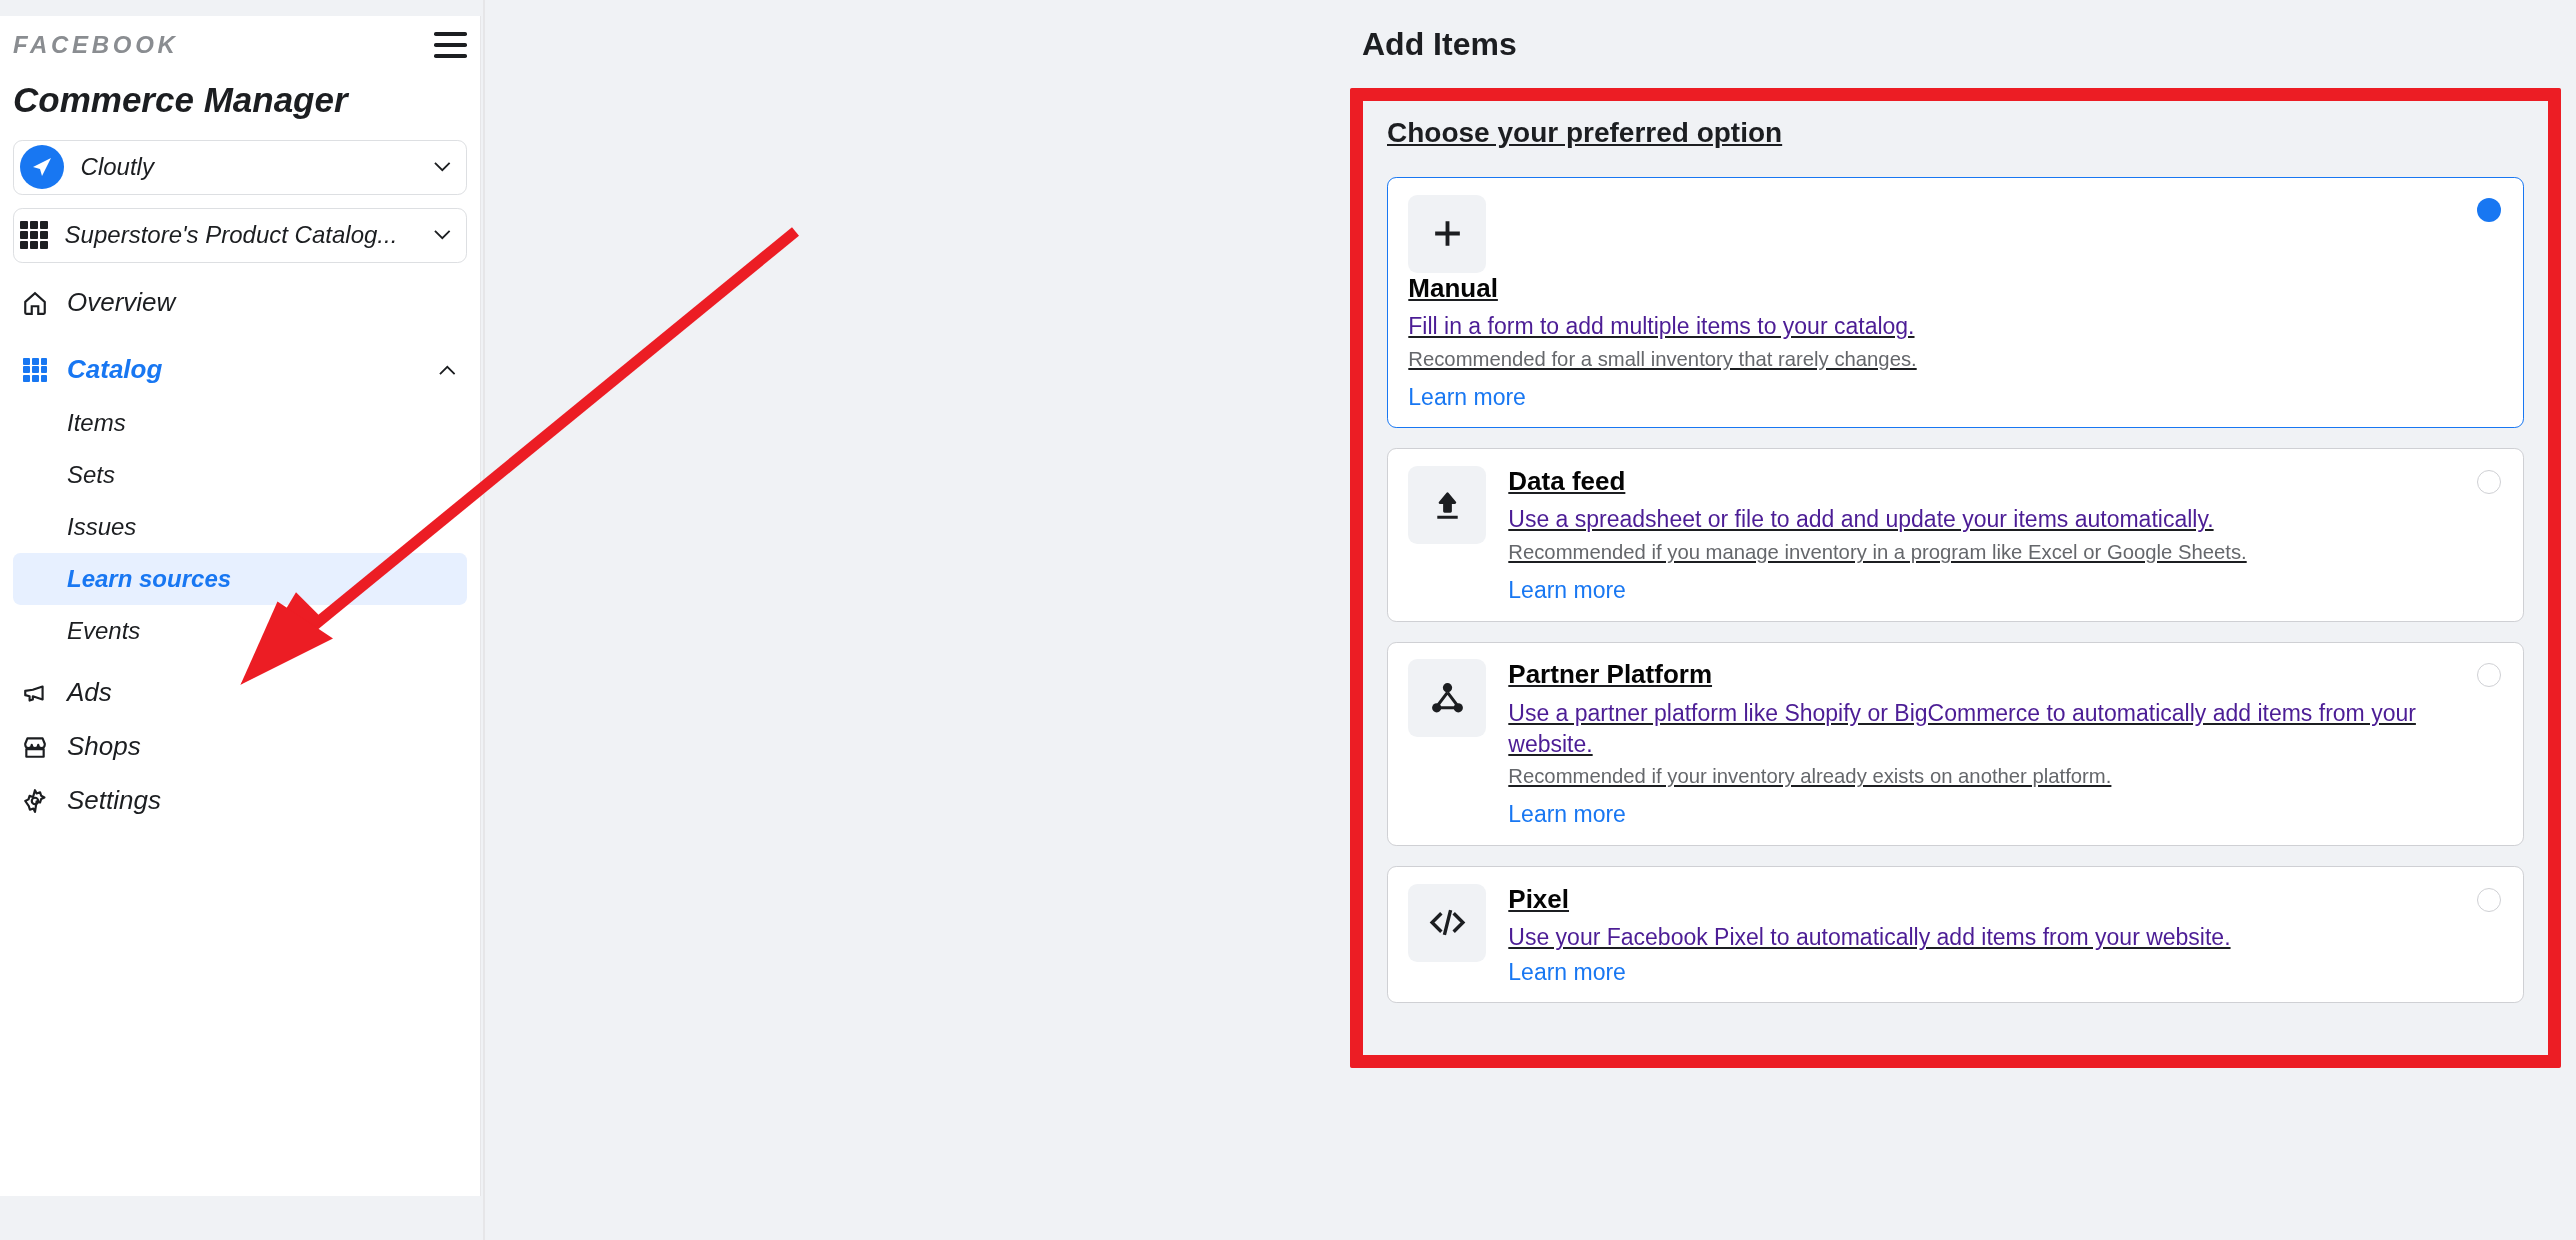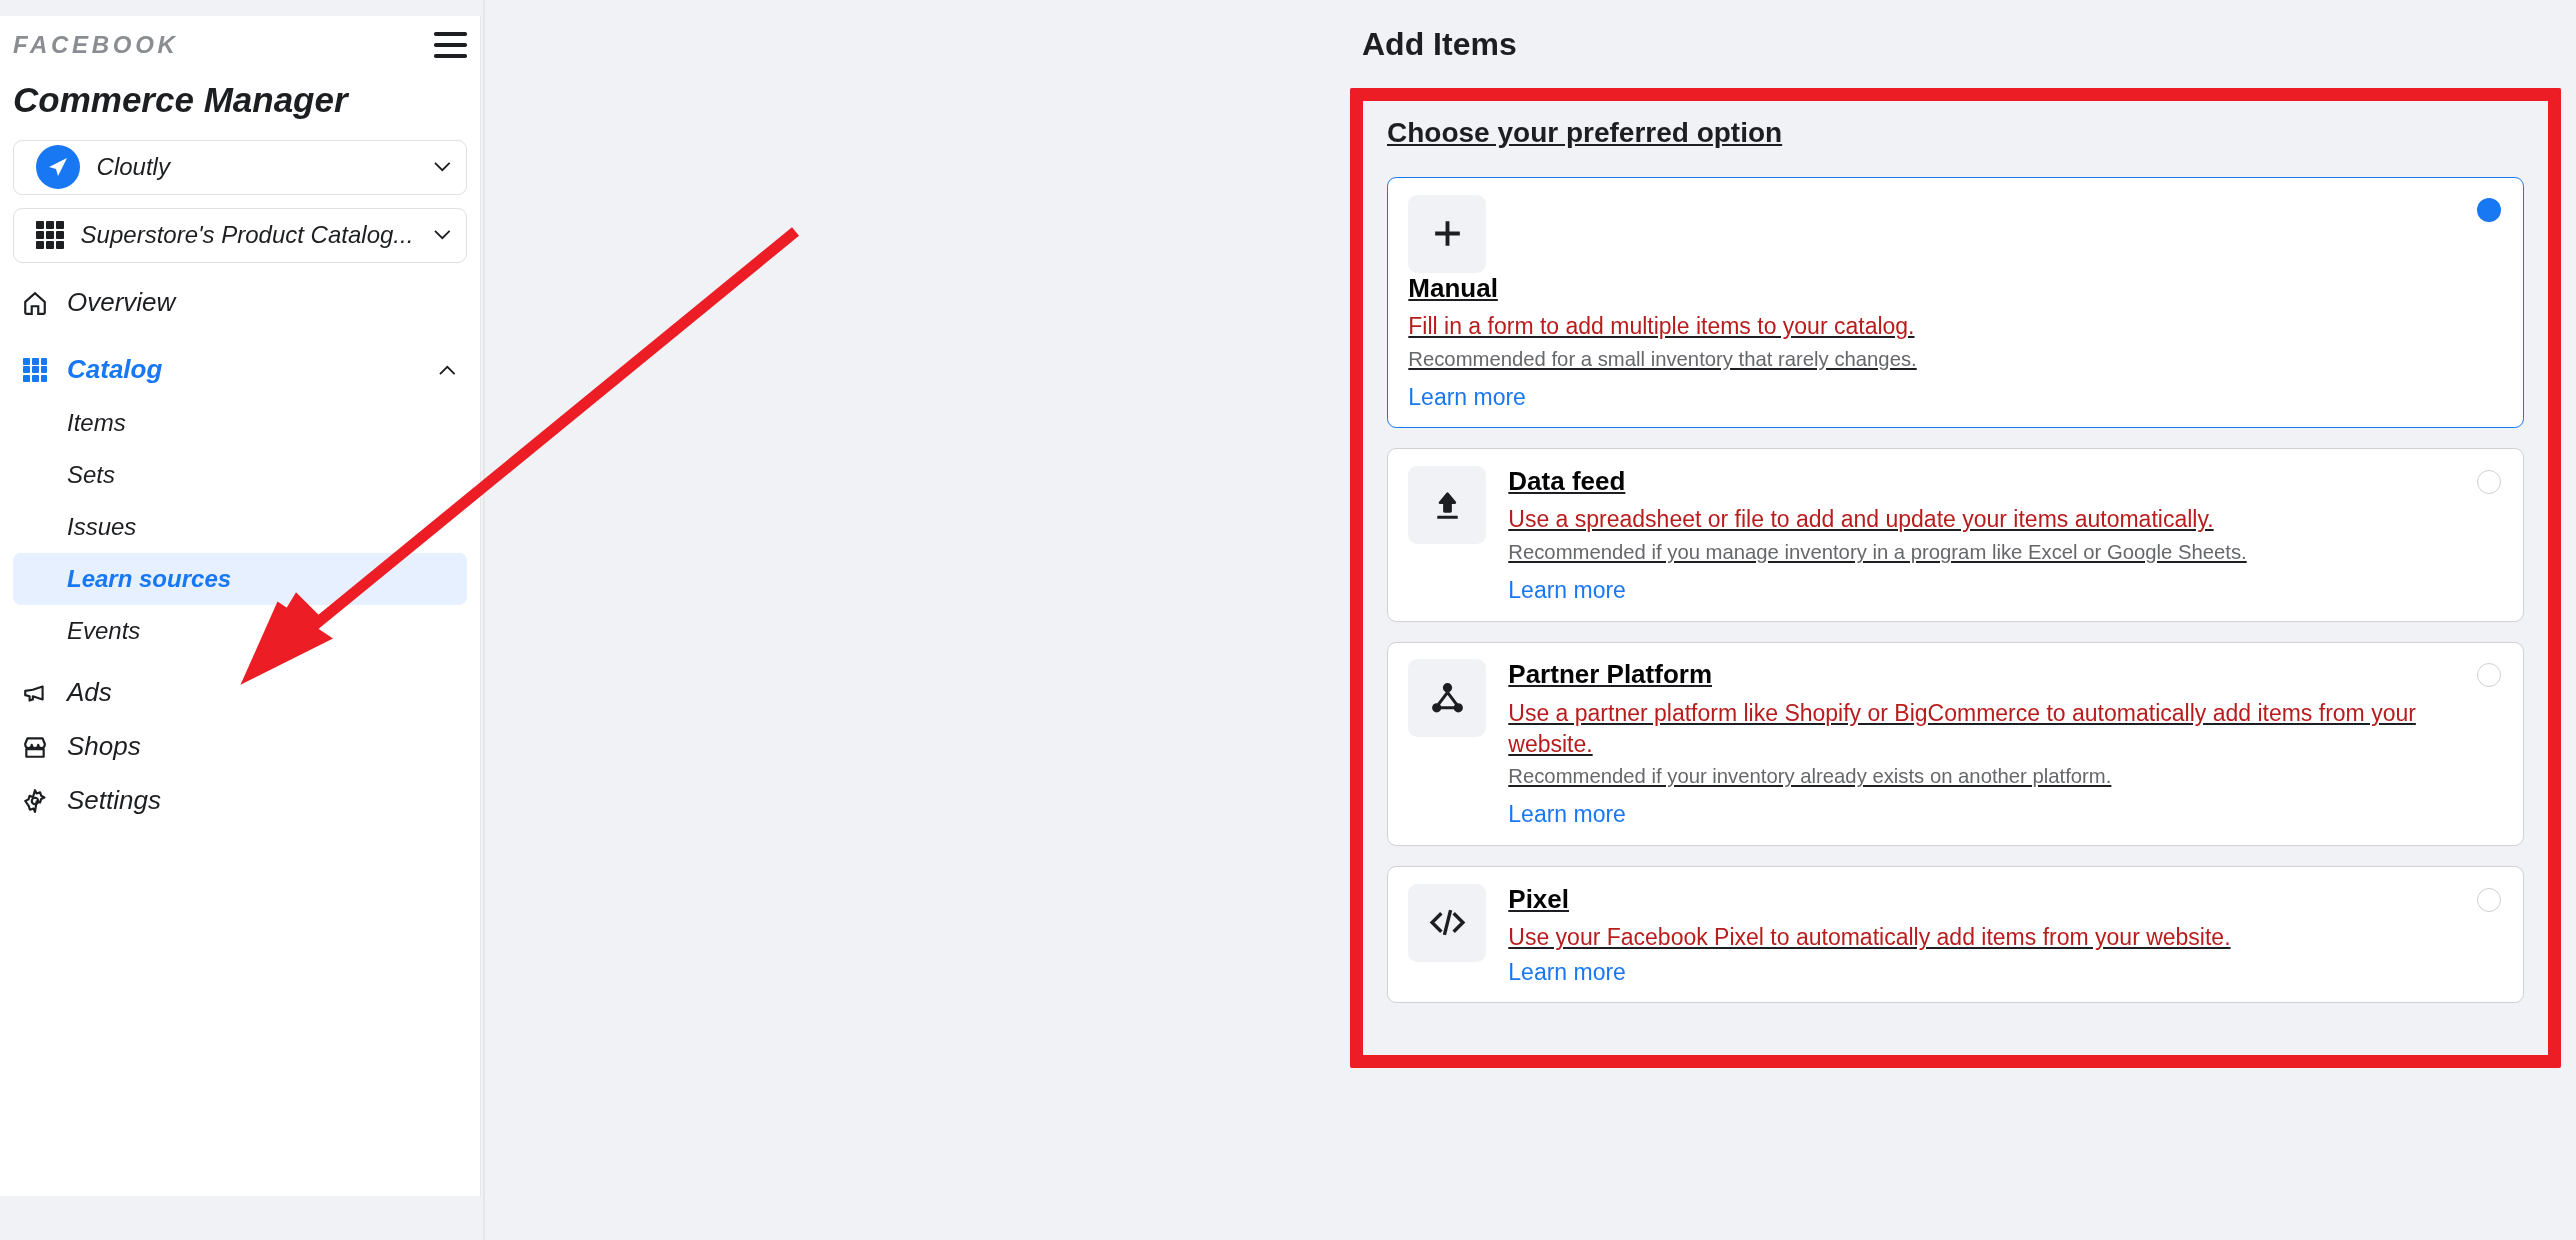--- a/index.html
+++ b/index.html
@@ -6,21 +6,21 @@
     body { font-family:Helvetica,Arial,sans-serif; background:#f0f2f5; color:#1c1e21; width:2576px; height:1241px; position:relative; overflow:hidden; }
 
     
     .sidebar { position:absolute; left:0; top:16px; width:481px; height:1180px; background:#fff; border-right:1.8px solid #e6e6e8; padding:15px 13px 0 13px;font-style:italic; }
     .sb-header { display:flex; align-items:center; justify-content:space-between; padding:0 0 5.5px 0; }
     .fb-word { font-size:24px; letter-spacing:3.7px; font-weight:700; color:#8a8d91; }
     .burger { width:33px; height:26px; display:flex; flex-direction:column; justify-content:space-between; cursor:pointer; }
     .burger span { height:3.7px; background:#1c1e21; border-radius:1.8px; display:block; }
     .cm-title { font-size:35px; font-weight:700; color:#1c1e21; margin:15px 0 20.3px 0; }
 
-    .dd { border:1.8px solid #dddfe2; border-radius:9.2px; height:55px; display:flex; align-items:center; padding:0 22px; margin-bottom:13px; cursor:pointer; position:relative; }
+    .dd { border:1.8px solid #dddfe2; border-radius:9.2px; height:55px; display:flex; align-items:center; padding:0 6px; margin-bottom:13px; cursor:pointer; position:relative; }
     .dd .badge { width:44px; height:44px; border-radius:50%; background:#1877f2; display:flex; align-items:center; justify-content:center; margin-right:16.6px; flex:none; }
     .dd .grid { width:28px; height:28px; display:grid; grid-template-columns:repeat(3,1fr); grid-template-rows:repeat(3,1fr); gap:1.8px; margin-right:16.6px; flex:none; }
     .dd .grid span{ background:#1c1e21; border-radius:0.9px; }
     .dd .txt { font-size:24px; color:#1c1e21; white-space:nowrap; overflow:hidden; text-overflow:ellipsis; flex:1; }
     .dd .arr { position:absolute; right:15px; }
 
     .nav { margin-top:9.2px; }
     .nav-row { display:flex; align-items:center; height:54px; padding:0 7.4px; border-radius:7.4px; cursor:pointer; position:relative; }
     .nav-row .ico { width:30px; display:flex; justify-content:center; margin-right:16.6px; color:#1c1e21; flex:none; }
     .nav-row .lab { font-size:26px; color:#1c1e21; }
@@ -45,21 +45,21 @@
     .redbox { position:absolute; left:1350px; top:88px; width:1211px; height:980px; border:13px solid #ec1d24; border-radius:1.8px; }
 
     .panel { position:absolute; left:1387px; top:117px; width:1137px;text-decoration:underline; }
     .choose { font-size:28px; font-weight:700; color:#1c1e21; margin-bottom:28px; }
 
     .opt { border:1.8px solid #cfd0d4; border-radius:9.2px; padding:16.6px 20.3px; margin-bottom:20.3px; display:flex; position:relative; cursor:pointer; background:#fff; }
     .opt.sel { border-color:#1877f2;flex-direction:column; }
     .opt .iconbox { width:78px; height:78px; border-radius:9.2px; background:#f0f2f5; display:flex; align-items:center; justify-content:center; margin-right:22px; flex:none; color:#1c1e21; }
     .opt .body { flex:1; }
     .opt .ot { font-size:26px; font-weight:700; color:#050505; margin-bottom:7.4px; }
-    .opt .od { font-size:23px; color:#b91c1c; line-height:1.35; margin-bottom:5.5px; }
+    .opt .od { font-size:23px; color:#4c1d95; line-height:1.35; margin-bottom:5.5px; }
     .opt .or { font-size:20.3px; color:#65676b; margin-bottom:13px; }
     .opt .ol { font-size:23px; color:#1877f2; cursor:pointer; display:inline-block; }
     .opt .radio { position:absolute; right:22px; top:20.3px; width:24px; height:24px; border-radius:50%; background:#fff; }
     .opt.sel .radio { background:#1877f2; }
     .opt:not(.sel) .radio { border:1.8px solid #cfd0d4; }
 
     .btnrow { display:flex; justify-content:space-between; margin-top:1.8px; }
     .btn { height:54px; border-radius:9.2px; font-size:24px; font-weight:600; display:flex; align-items:center; justify-content:center; cursor:pointer; padding:0 26px; }
     .btn.cancel { background:#e4e6eb; color:#1c1e21; }
     .btn.next { background:#1877f2; color:#fff; padding:0 31px; }

